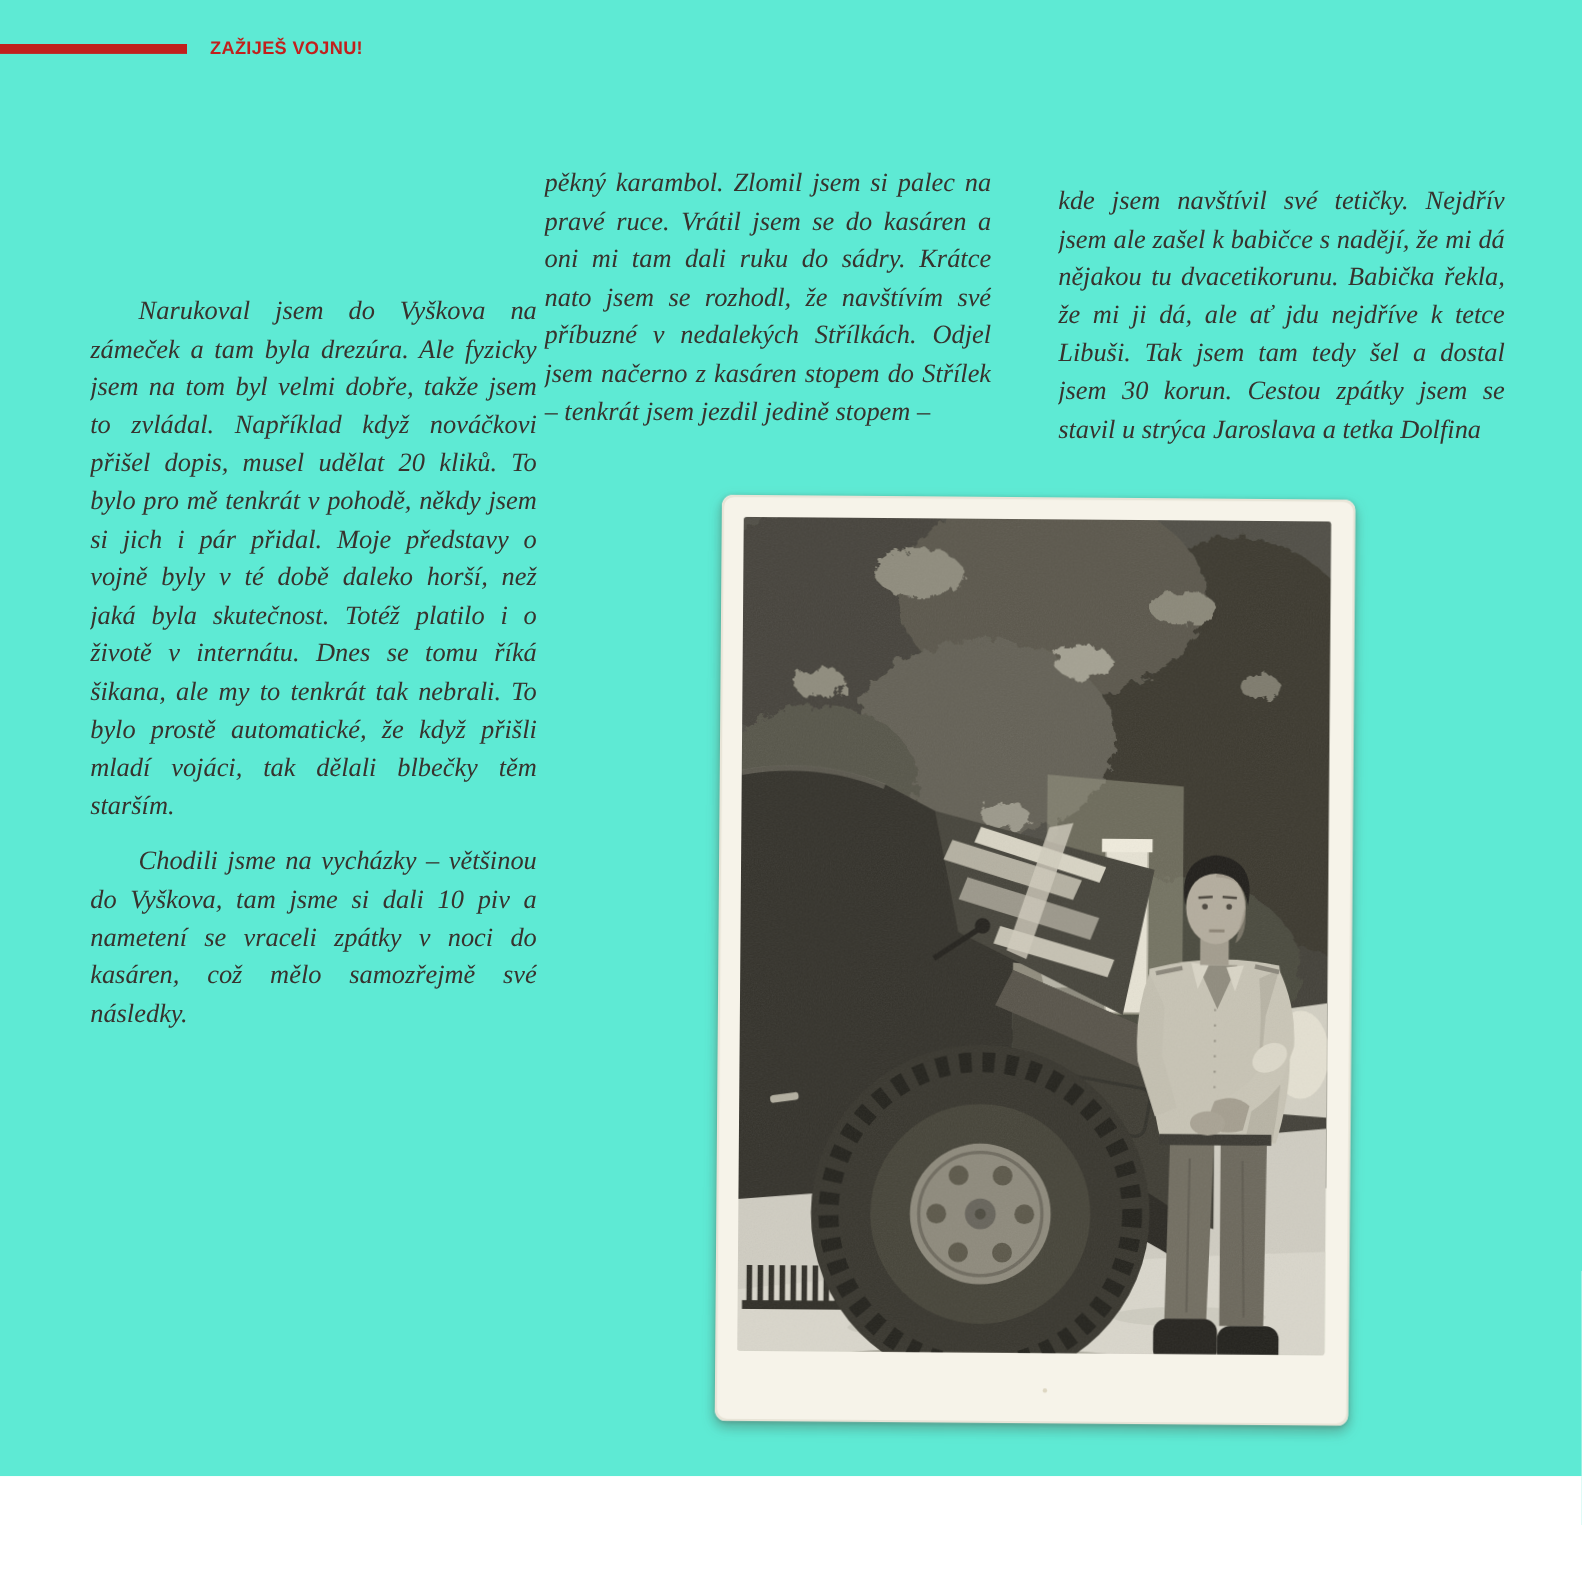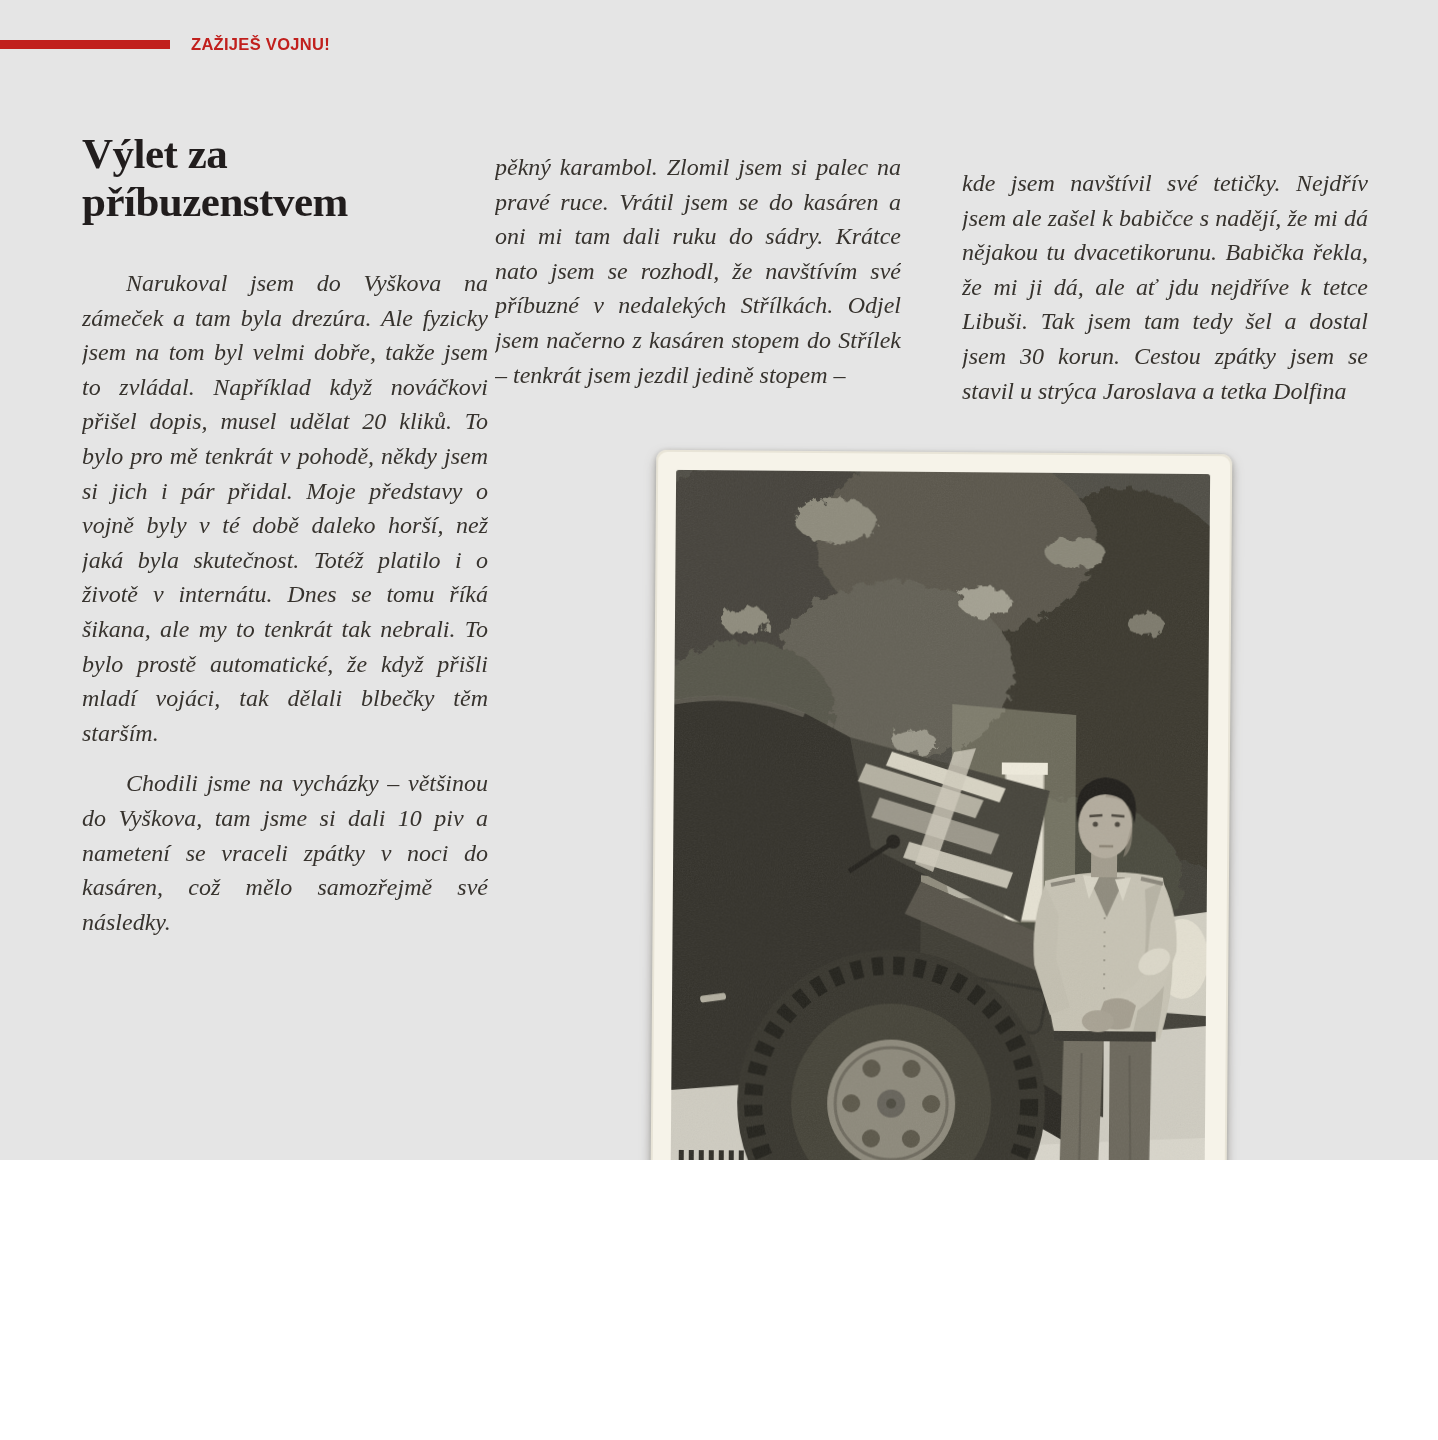--- a/index.html
+++ b/index.html
@@ -1,19 +1,19 @@
 <!DOCTYPE html>
 <html lang="cs"><head>
 <meta charset="utf-8">
 <style>
   html,body{margin:0;padding:0;background:#ffffff;}
   .page{
     position:relative;
-    width:1438px;height:1160px;
-    background:#e5e5e5;
+    width:1438px;height:1342px;
+    background:#5eead4;
     overflow:hidden;
     font-family:"Liberation Serif", serif;
     color:#37332e;
   }
   
   .header-bar{
     position:absolute;left:0;top:40px;width:170px;height:9px;
     background:#c1201d;
   }
   .header-label{
@@ -61,21 +61,20 @@
   }
 </style>
 </head>
 <body>
 
 <div class="page">
 
   <div class="header-bar"></div>
   <div class="header-label">ZAŽIJEŠ VOJNU!</div>
 
-  <h1 class="article-title">Výlet za příbuzenstvem</h1>
 
   <div class="col col1">
     <p class="indent">Narukoval jsem do Vyškova na zámeček a tam byla drezúra. Ale fyzicky jsem na tom byl velmi dobře, takže jsem to zvládal. Například když nováčkovi přišel dopis, musel udělat 20 kliků. To bylo pro mě tenkrát v pohodě, někdy jsem si jich i pár přidal. Moje představy o vojně byly v té době daleko horší, než jaká byla skutečnost. Totéž platilo i o životě v internátu. Dnes se tomu říká šikana, ale my to tenkrát tak nebrali. To bylo prostě automatické, že když přišli mladí vojáci, tak dělali blbečky těm starším.</p>
     <p class="indent">Chodili jsme na vycházky – většinou do Vyškova, tam jsme si dali 10 piv a nametení se vraceli zpátky v noci do kasáren, což mělo samozřejmě své následky.</p>
 
   </div>
 
   <div class="col col2">
     <p>pěkný karambol. Zlomil jsem si palec na pravé ruce. Vrátil jsem se do kasáren a oni mi tam dali ruku do sádry. Krátce nato jsem se rozhodl, že navštívím své příbuzné v nedalekých Střílkách. Odjel jsem načerno z kasáren stopem do Střílek – tenkrát jsem jezdil jedině stopem –</p>
   </div>

